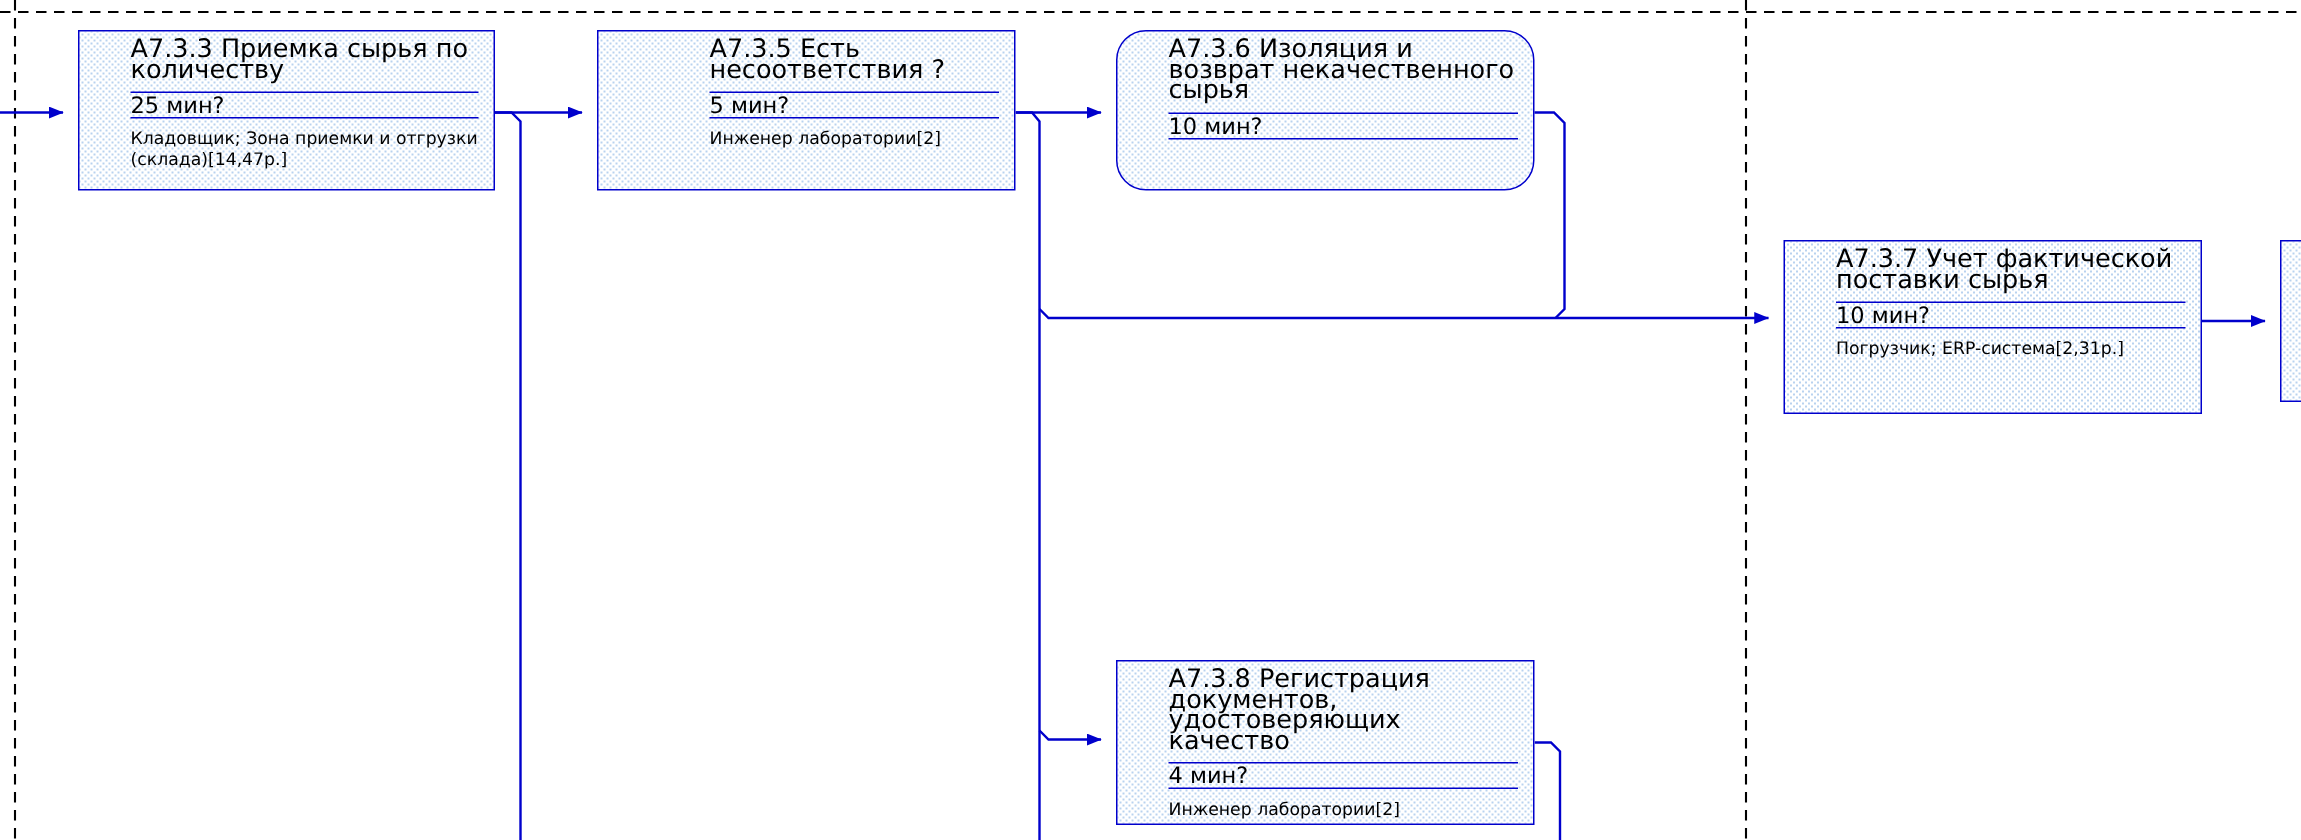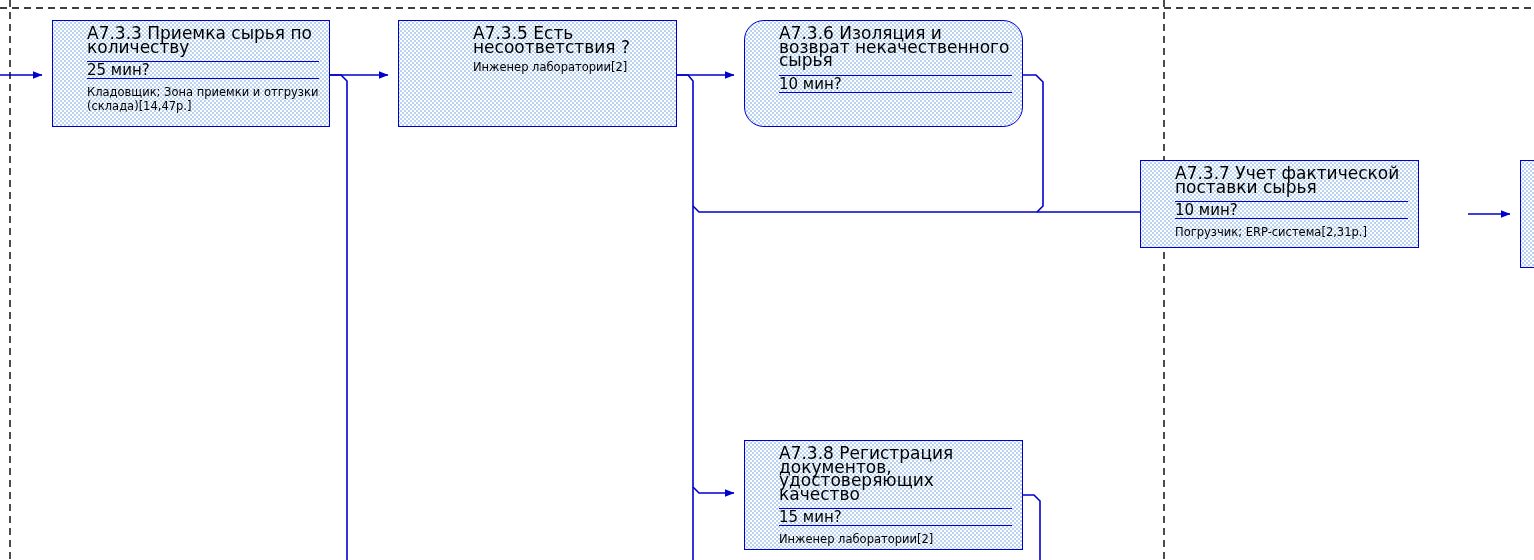--- a/index.html
+++ b/index.html
@@ -125,48 +125,51 @@
       <div class="n-dur-wrap">
         <div class="n-dur">25 мин?</div>
       </div>
       <div class="n-res">Кладовщик; Зона приемки и отгрузки (склада)[14,47р.]</div>
     </div>
   </div>
 
   <div class="node" style="left:398px; top:20px; width:279px; height:107px;padding-left:40px;">
     <div class="node-inner">
       <div class="n-name">A7.3.5 Есть несоответствия ?</div>
+      <div class="n-dur-wrap">
+        <div class="n-dur">5 мин?</div>
+      </div>
       <div class="n-res">Инженер лаборатории[2]</div>
     </div>
   </div>
 
   <div class="node" style="left:744px; top:20px; width:279px; height:107px;border-radius:20px;">
     <div class="node-inner">
       <div class="n-name">A7.3.6 Изоляция и возврат некачественного сырья</div>
       <div class="n-dur-wrap">
         <div class="n-dur">10 мин?</div>
       </div>
     </div>
   </div>
 
-  <div class="node" style="left:1140px; top:160px; width:279px; height:88px;">
+  <div class="node" style="left:1189px; top:160px; width:279px; height:116px;">
     <div class="node-inner">
       <div class="n-name">A7.3.7 Учет фактической поставки сырья</div>
       <div class="n-dur-wrap">
         <div class="n-dur">10 мин?</div>
       </div>
       <div class="n-res">Погрузчик; ERP-система[2,31р.]</div>
     </div>
   </div>
 
   <div class="node" style="left:744px; top:440px; width:279px; height:110px;">
     <div class="node-inner">
       <div class="n-name">A7.3.8 Регистрация документов, удостоверяющих качество</div>
       <div class="n-dur-wrap">
-        <div class="n-dur">15 мин?</div>
+        <div class="n-dur">4 мин?</div>
       </div>
       <div class="n-res">Инженер лаборатории[2]</div>
     </div>
   </div>
 
   <div class="node partial" style="left:1520px; top:160px; width:60px; height:108px;">
     <div class="node-inner">
       <div class="n-name"></div>
     </div>
   </div>

